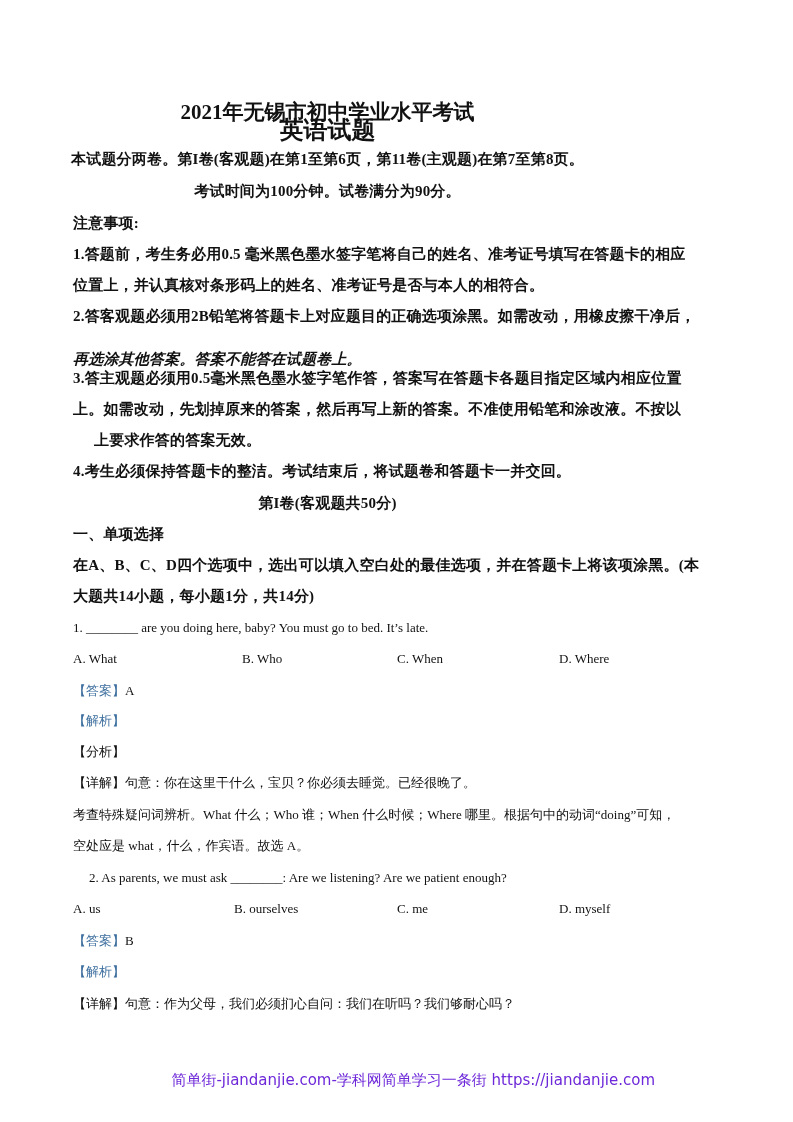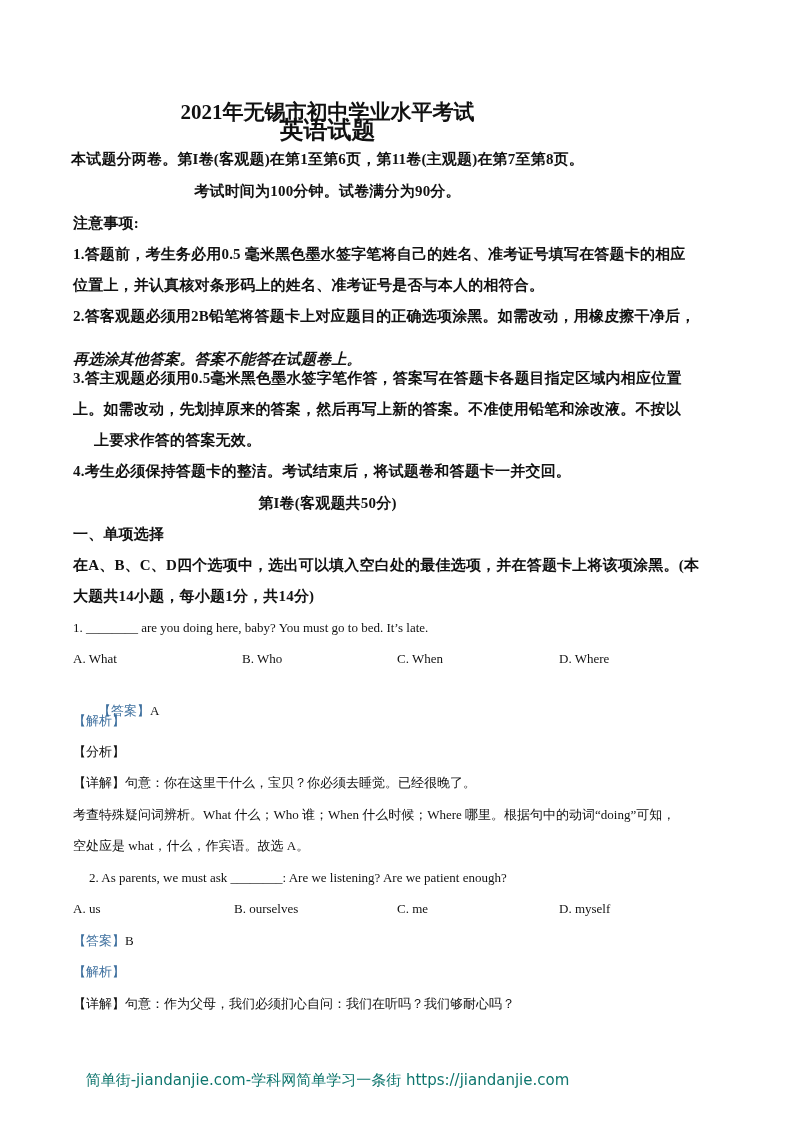--- a/index.html
+++ b/index.html
@@ -8,22 +8,22 @@
   .page { position: absolute; left: 0; top: 0; width: 655px; height: 1122px; }
   .line { position: absolute; left: 73px; right: 50px; white-space: nowrap; }
   .center { left: 0; right: 0; text-align: center; }
   .h1 { font-size: 21px; font-weight: bold; }
   .h2 { font-size: 24px; font-weight: bold; }
   .b15 { font-size: 15px; font-weight: bold; letter-spacing: 0.2px; }
   .n13 { font-size: 13px; }
   .tag { color: #3d6f9e; }
   .opts { position: absolute; left: 73px; width: 680px; font-size: 13px; }
   .opt { position: absolute; top: 0; white-space: nowrap; }
-  .footer { position: absolute; left: 0; right: 0; top: 1071px; text-align: center;
-            font-family: "DejaVu Sans", sans-serif; font-size: 15px; color: #0f766e; }
+  .footer { position: absolute; left: 0; right: 0; top: 1071px; text-align: right;
+            font-family: "DejaVu Sans", sans-serif; font-size: 15px; color: #6d28d9; }
 </style>
 </head>
 <body>
 
 <div class="page">
 
   <div class="line center h1" style="top:98px;">2021年无锡市初中学业水平考试</div>
   <div class="line center h2" style="top:113px; top:114px;">英语试题</div>
   <div class="line center b15" style="top:150px;">本试题分两卷。第I卷(客观题)在第1至第6页，第11卷(主观题)在第7至第8页。</div>
   <div class="line center b15" style="top:182px;text-align:center;">考试时间为100分钟。试卷满分为90分。</div>
@@ -43,21 +43,21 @@
   <div class="line b15" style="top:556px;">在A、B、C、D四个选项中，选出可以填入空白处的最佳选项，并在答题卡上将该项涂黑。(本</div>
   <div class="line b15" style="top:587px;">大题共14小题，每小题1分，共14分)</div>
 
   <div class="line n13" style="top:620px;">1. ________ are you doing here, baby? You must go to bed. It’s late.</div>
   <div class="opts" style="top:651px;">
     <span class="opt" style="left:0px;">A. What</span>
     <span class="opt" style="left:161px;margin-left:8px;">B. Who</span>
     <span class="opt" style="left:324px;">C. When</span>
     <span class="opt" style="left:486px;">D. Where</span>
   </div>
-  <div class="line n13" style="top:702px;margin-left:25px;">
+  <div class="line n13" style="top:682px;">
     <span class="tag">【答案】</span><span>A</span>
   </div>
   <div class="line n13 tag" style="top:712px;">【解析】</div>
   <div class="line n13" style="top:743px;">【分析】</div>
   <div class="line n13" style="top:774px;">
     <span>【详解】</span><span>句意：你在这里干什么，宝贝？你必须去睡觉。已经很晚了。</span>
   </div>
   <div class="line n13" style="top:806px;">考查特殊疑问词辨析。What 什么；Who 谁；When 什么时候；Where 哪里。根据句中的动词“doing”可知，</div>
   <div class="line n13" style="top:837px;">空处应是 what，什么，作宾语。故选 A。</div>
 

